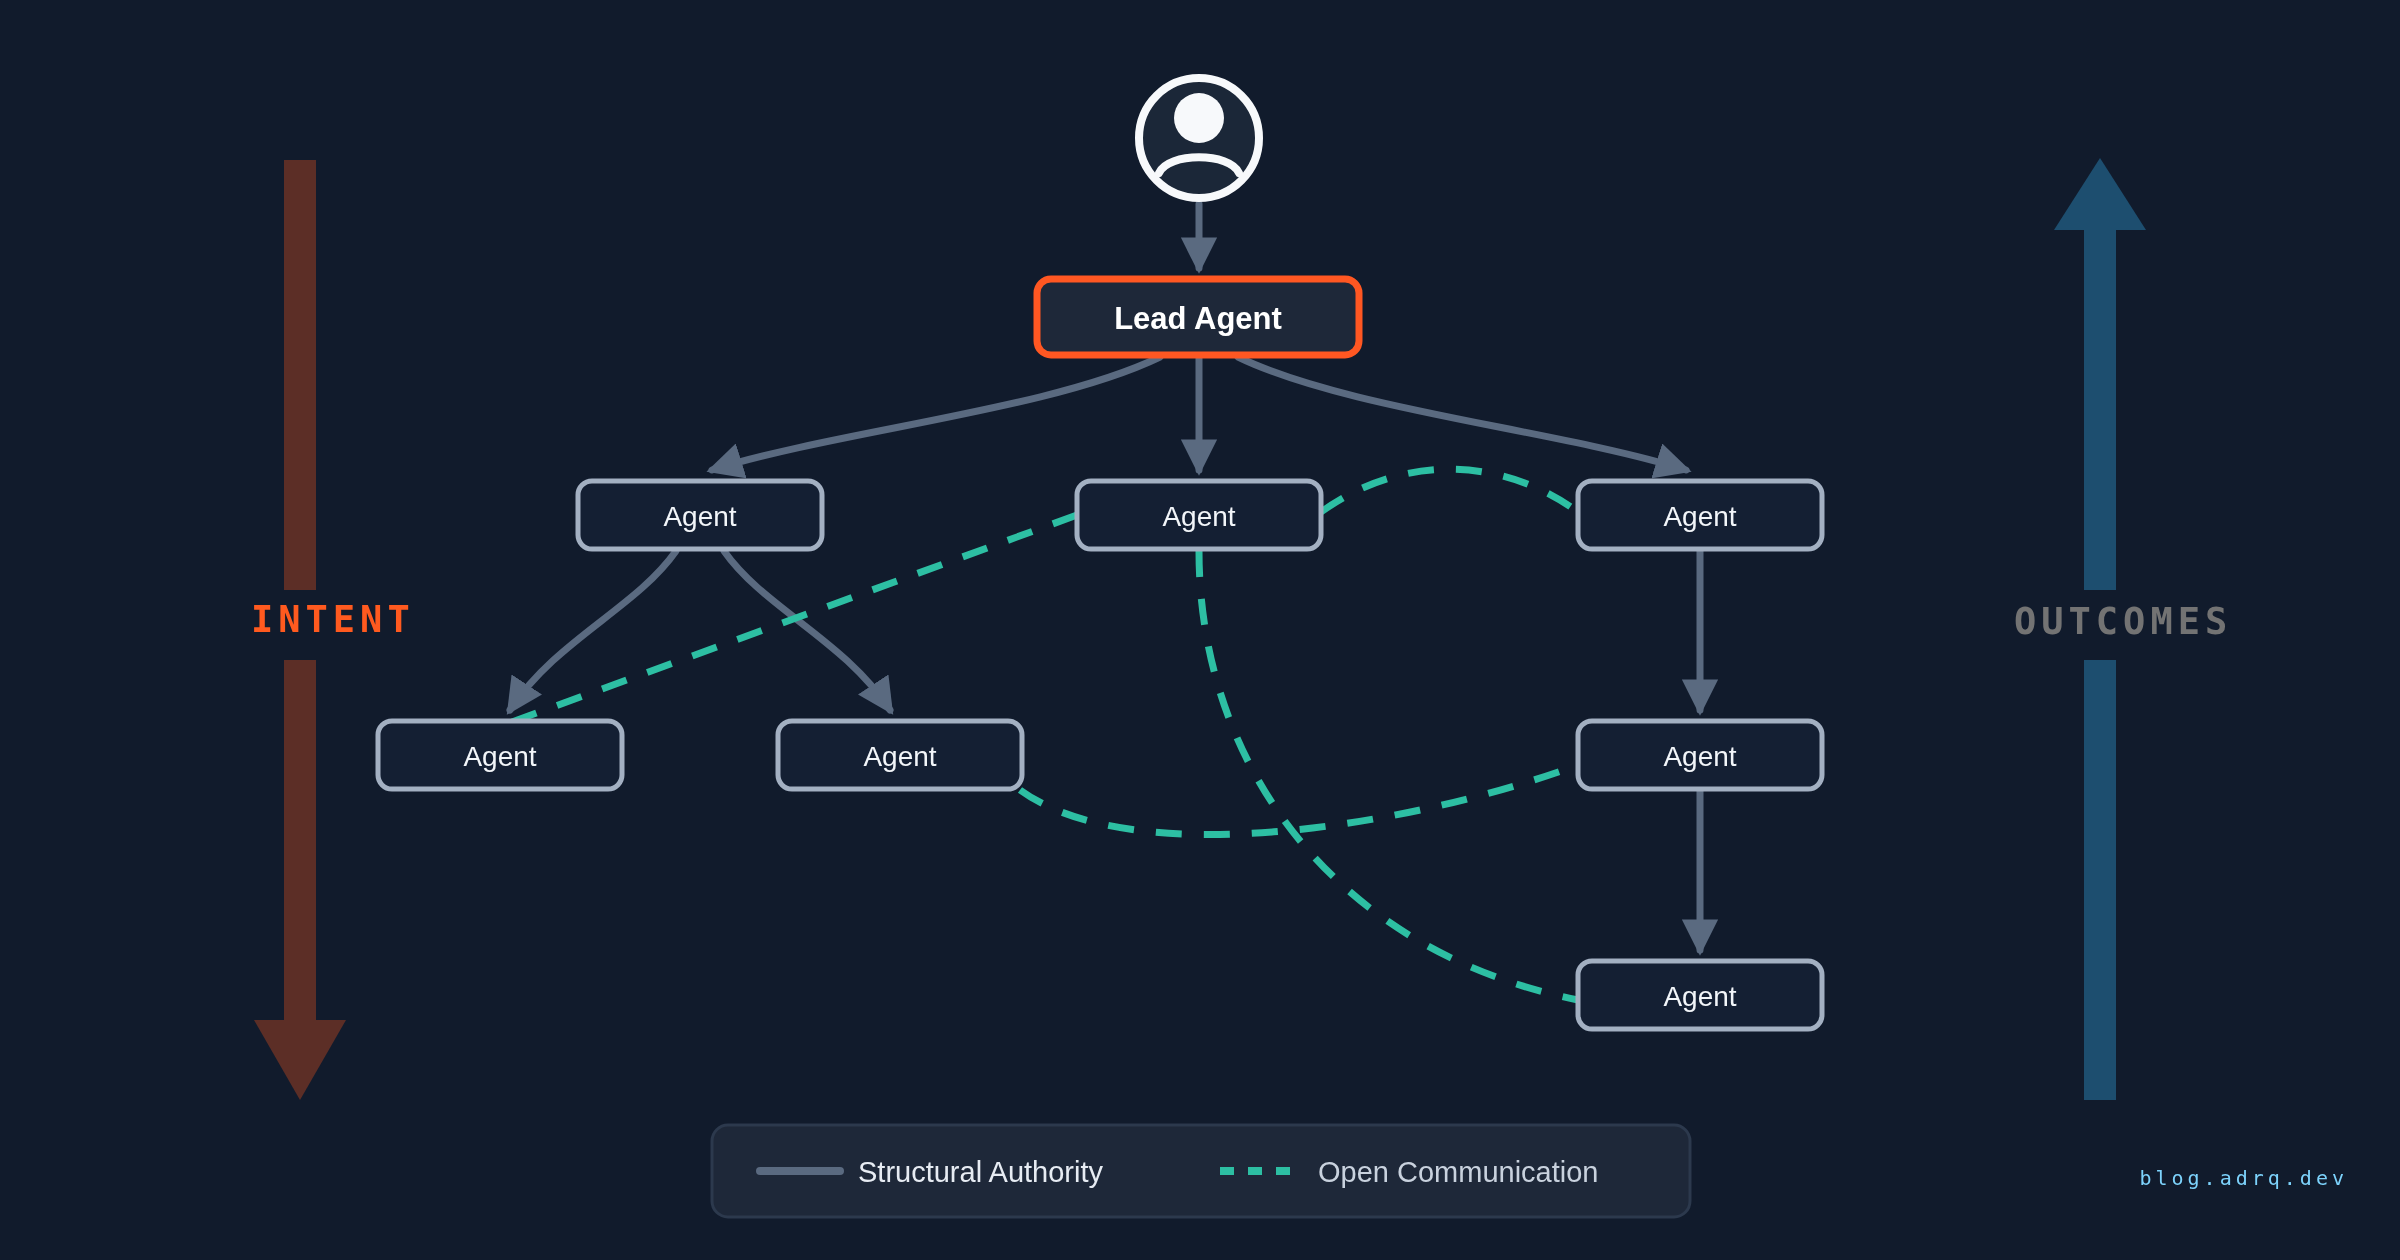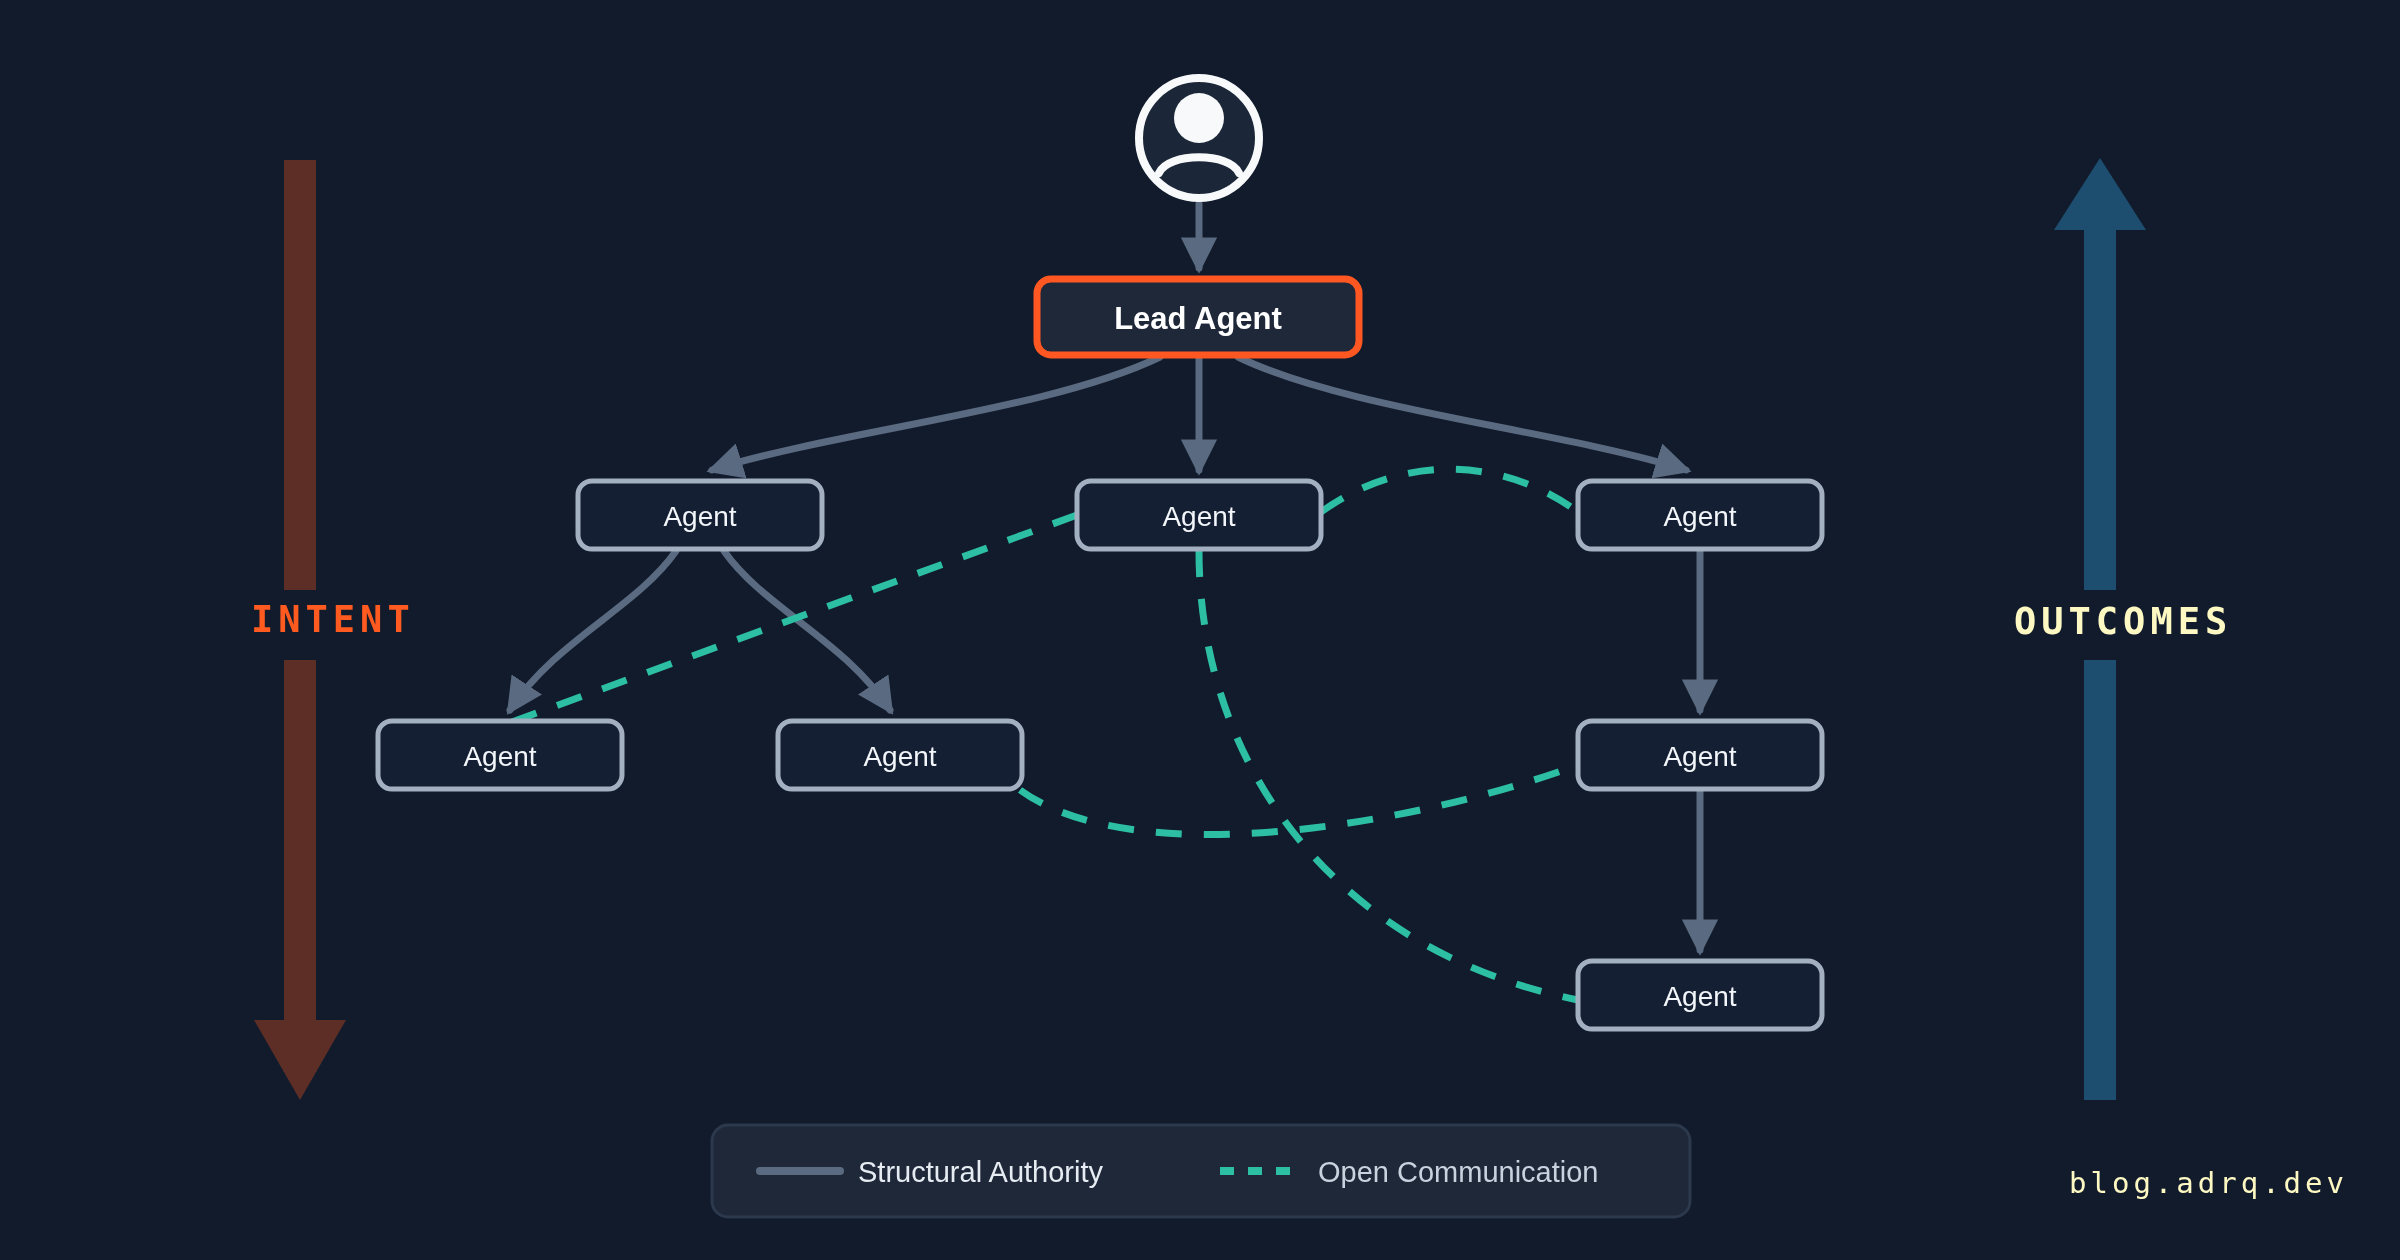--- a/index.html
+++ b/index.html
@@ -15,28 +15,28 @@
   .axis-label {
     position:absolute;
     font-family:"DejaVu Sans Mono", monospace;
     font-weight:bold;
     font-size:37px;
     letter-spacing:5px;
     white-space:nowrap;
     margin-left:48px;
   }
   #intent-label { color:#ff5a1f; left:203px; top:598px; }
-  #outcomes-label { color:#fef9c3; left:1966px; top:600px; }
+  #outcomes-label { color:#737373; left:1966px; top:600px; }
   #watermark {
     position:absolute;
     right:52px; top:1166px;
     font-family:"DejaVu Sans Mono", monospace;
-    font-size:29px;
+    font-size:20px;
     letter-spacing:4px;
-    color:#fef9c3;
+    color:#7dd3fc;
     white-space:nowrap;
   }
 </style>
 </head>
 <body>
 
 <div id="stage">
 
   <svg id="diagram" viewBox="0 0 2400 1260">
     <defs>

